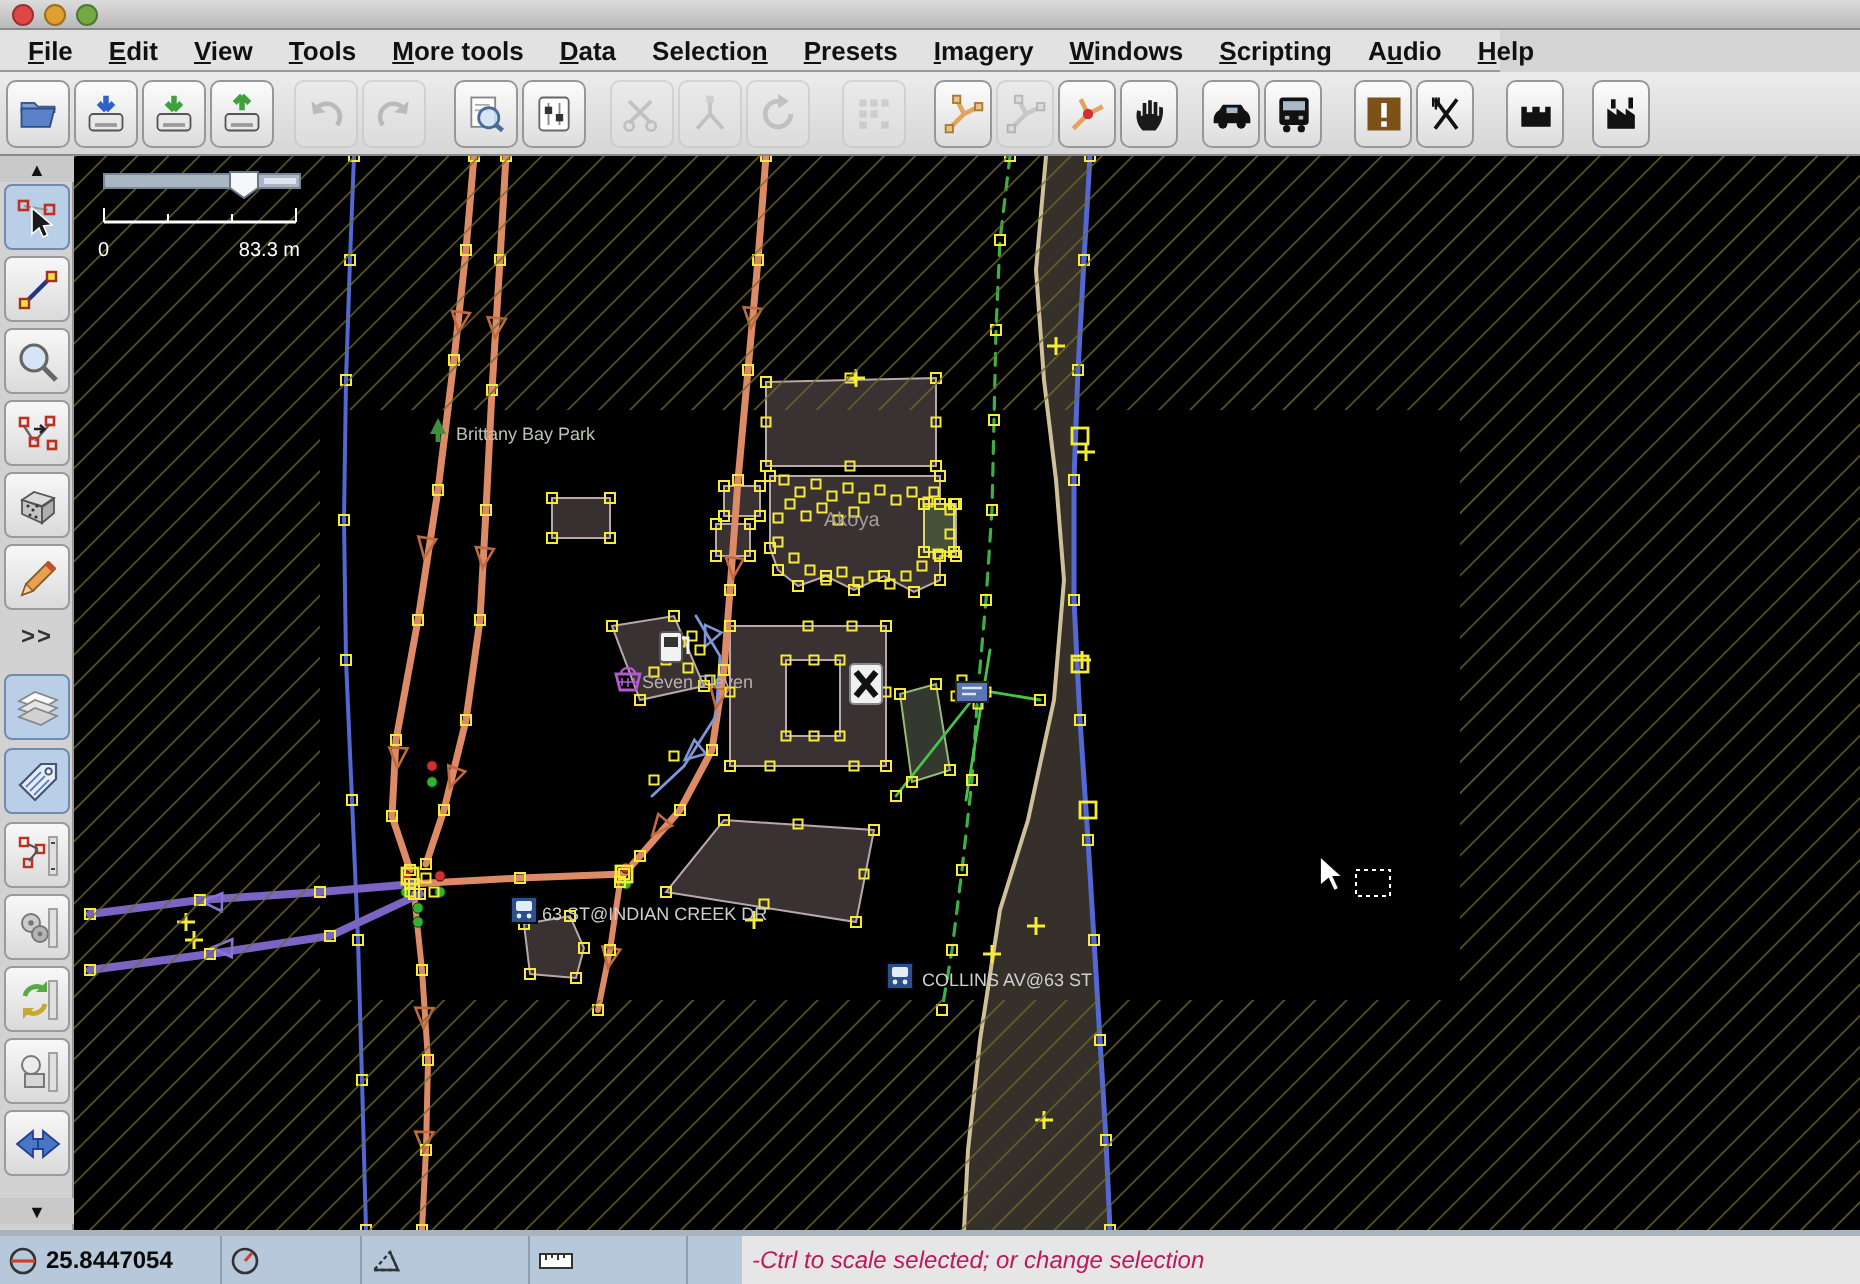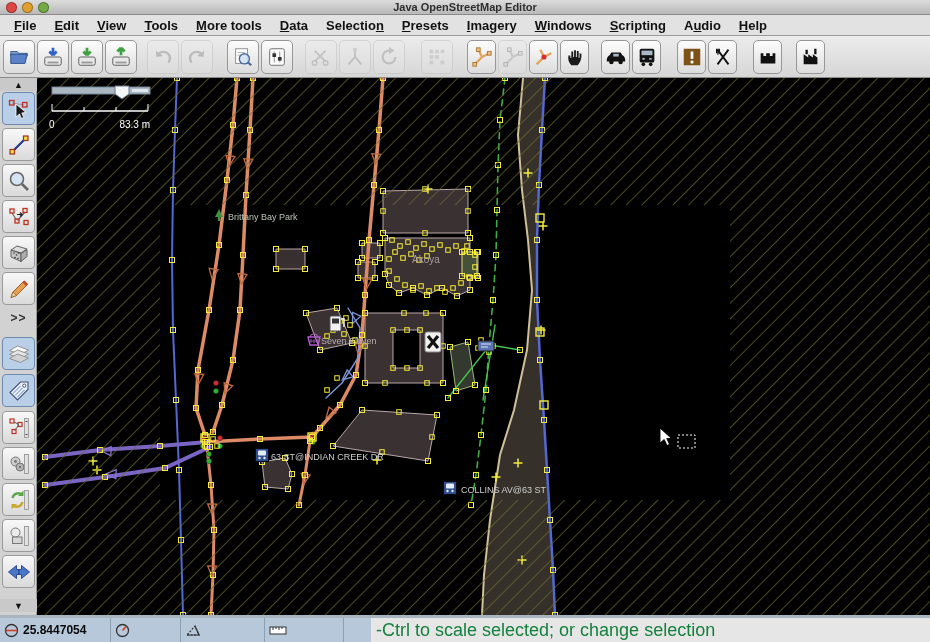--- a/index.html
+++ b/index.html
@@ -8,21 +8,21 @@
   #win { position:absolute; left:0; top:0; width:930px; height:642px; background:#d4d4d4; }
 
   
   #titlebar { position:absolute; left:0; top:0; width:930px; height:15px;
     background:linear-gradient(#dcdcdc,#b9b9b9); border-bottom:1px solid #8a8a8a; }
   .tl { position:absolute; top:2px; width:11px; height:11px; border-radius:50%; border:1px solid rgba(0,0,0,.3); }
   #title-text { position:absolute; left:0; right:0; top:1px; text-align:center;
     font-size:11px; font-weight:bold; color:#2e2e2e; }
 
   
-  #menubar { position:absolute; left:0; top:15px; width:930px; height:21px;
+  #menubar { position:absolute; left:0; top:15px; width:750px; height:21px;
     background:#e2e2e2; border-bottom:1px solid #9a9a9a; display:flex; align-items:center; padding-left:5px; }
   .menu-item { font-size:13px; font-weight:bold; color:#111; padding:0 9px; cursor:default; white-space:nowrap; }
   .menu-item u { text-decoration:underline; }
 
   
   #toolbar { position:absolute; left:0; top:36px; width:930px; height:42px;
     background:linear-gradient(#ececec,#d6d6d6); border-bottom:1px solid #8a8a8a;
     display:flex; align-items:center; padding-left:3px; }
   .tb-btn { width:32px; height:34px; border:1px solid #979797; border-radius:5px;
     background:linear-gradient(#fdfdfd,#dcdcdc); display:flex; align-items:center; justify-content:center;
@@ -45,32 +45,31 @@
   
   #map-wrap { position:absolute; left:37px; top:78px; width:893px; height:537px; background:#000; }
 
   
   #statusbar { position:absolute; left:0; top:615px; width:930px; height:27px;
     border-top:3px solid #a8b4be; background:#b6c8da; display:flex; }
   .st-cell { height:24px; display:flex; align-items:center; gap:4px; padding:0 4px;
     border-right:1px solid #8ca0b4; background:#b6c8da; flex:none; }
   .st-val { font-size:12px; font-weight:bold; color:#0a0a0a; white-space:nowrap; }
   .st-help { flex:1; background:#e6e6e6; display:flex; align-items:center; padding:0 5px;
-    font-size:18px; color:#15803d; white-space:nowrap; overflow:hidden; }
+    font-size:12px; color:#be185d; white-space:nowrap; overflow:hidden;font-style:italic; }
 </style>
 </head>
 <body>
 
 <div id="win">
 
   <div id="titlebar">
     <div class="tl" style="left: 6px; background: rgb(223, 71, 68);" id="tl-close"></div>
     <div class="tl" style="left: 22px; background: rgb(223, 160, 47);" id="tl-min"></div>
     <div class="tl" style="left: 38px; background: rgb(116, 170, 68);" id="tl-zoom"></div>
-    <div id="title-text">Java OpenStreetMap Editor</div>
   </div>
 
   <div id="menubar">
       <span class="menu-item"><u>F</u>ile</span>
       <span class="menu-item"><u>E</u>dit</span>
       <span class="menu-item"><u>V</u>iew</span>
       <span class="menu-item"><u>T</u>ools</span>
       <span class="menu-item"><u>M</u>ore tools</span>
       <span class="menu-item"><u>D</u>ata</span>
       <span class="menu-item">Selectio<u>n</u></span>

